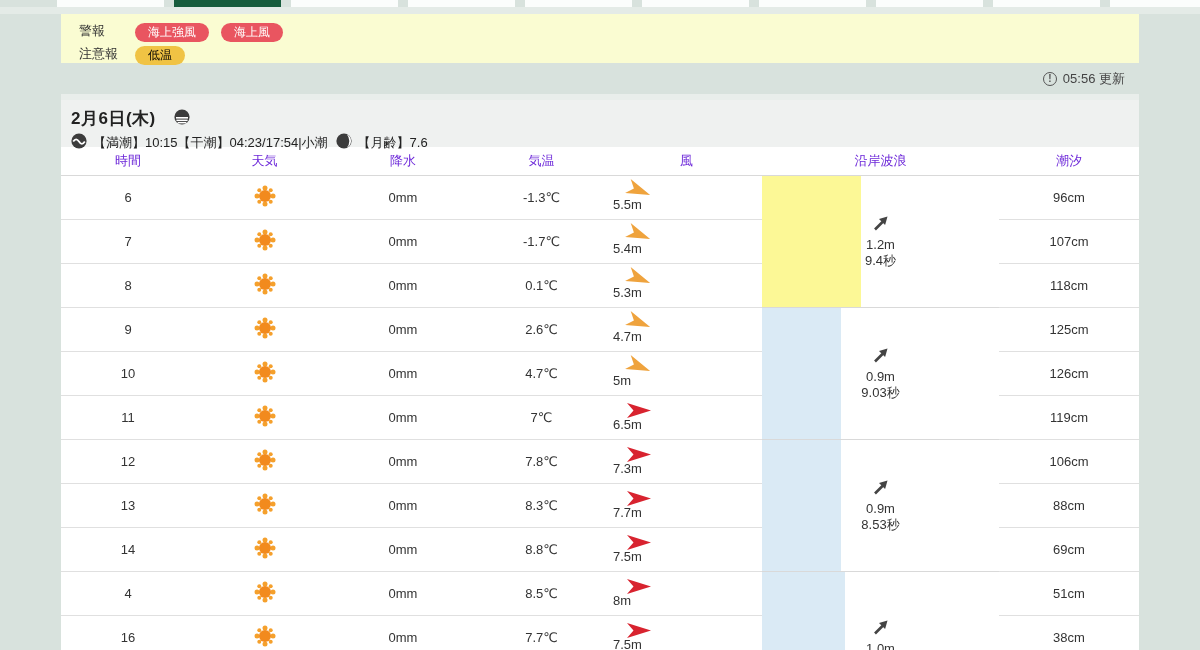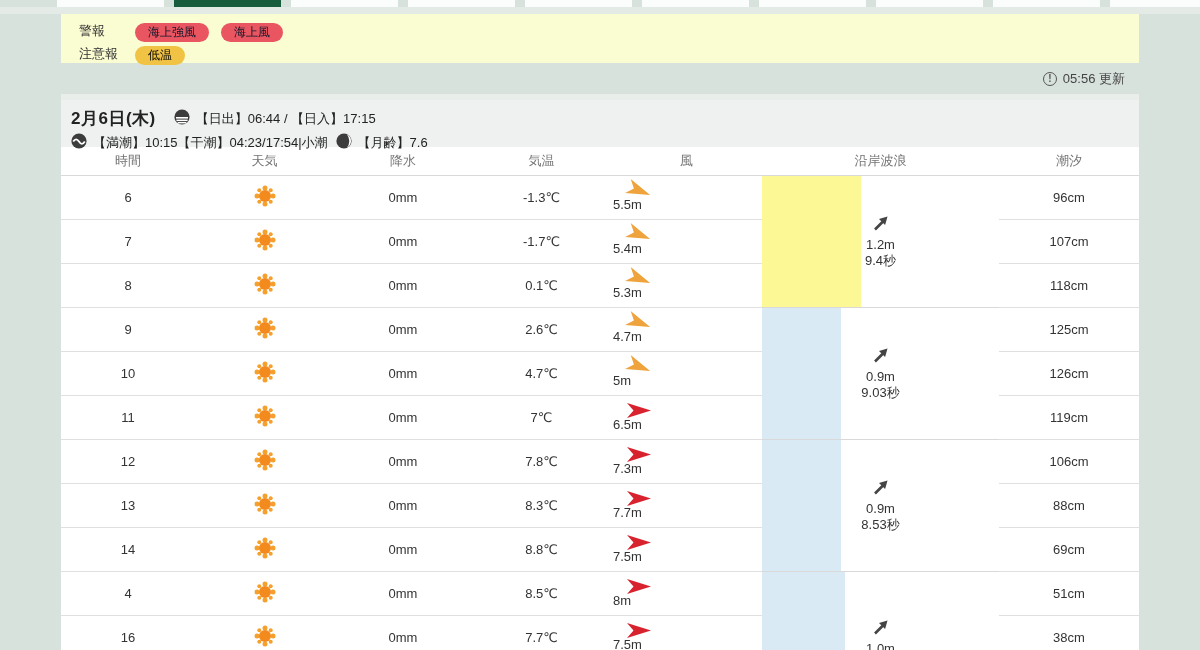--- a/index.html
+++ b/index.html
@@ -15,39 +15,39 @@
   .subband { position:absolute; top:7px; left:0; width:1200px; height:7px; background:#e4ebe7; }
 
   .content { width:1078px; margin:0 auto; }
   .spacer-top { height:14px; }
 
   
   .alert-banner { background:#fafcd2; padding:8px 18px 7px 18px; height:49px; }
   .alert-row { display:flex; margin-bottom:3px; }
   .alert-label { font-size:13px; color:#333; width:56px; }
   .pill { display:inline-block; border-radius:11px; padding:3px 13px; font-size:12px; margin-right:12px; line-height:1.1; }
-  .pill.warn { background:#e95560; color:#0f172a; }
+  .pill.warn { background:#e95560; color:#ffffff; }
   .pill.adv  { background:#f0c344; color:#000000; }
 
   
   .update-row { height:31px; display:flex; align-items:center; justify-content:flex-end; padding-right:14px; font-size:13px; color:#444; }
   .info-icon { display:inline-flex; align-items:center; justify-content:center; width:14px; height:14px; border:1.5px solid #555; border-radius:50%; font-size:10px; font-weight:bold; color:#555; margin-right:6px; }
   .gap-strip { height:6px; background:#e9eeeb; width:1078px; margin:0 auto; }
 
   
   .date-header { background:#eff1f0; padding:7px 10px 6px 10px; height:47px; }
   .dh-line { display:flex; align-items:center; font-size:13px; color:#222; }
   .dh-line + .dh-line { margin-top:3px; }
   .dh-date { font-size:17px; font-weight:bold; margin-right:16px; letter-spacing:0.5px; }
   .hicon { display:inline-block; vertical-align:middle; margin:0 6px 0 2px; }
 
   
   .table-wrap { background:#fff; }
   table { border-collapse:collapse; width:1078px; table-layout:fixed; }
-  th { height:28px; font-size:13px; font-weight:normal; color:#737373; text-align:center; border-bottom:1px solid #d9d9d9; background:#fff; }
+  th { height:28px; font-size:13px; font-weight:normal; color:#6d28d9; text-align:center; border-bottom:1px solid #d9d9d9; background:#fff; }
   td { height:44px; font-size:13px; text-align:center; border-bottom:1px solid #e0e0e0; vertical-align:middle; }
   td.c-wind { text-align:left; padding-left:2px; }
   .wind-wrap { display:inline-block; width:52px; line-height:1.1; }
   .wind-wrap svg { display:block; margin:0 auto -1px auto; }
   td.c-wave { position:relative; border-bottom:1px solid #d9d9d9; padding:0; }
   .wave-bar { position:absolute; left:0; top:0; bottom:0; }
   .wave-content { position:relative; line-height:1.25; }
   td.c-wave.last .wave-content { padding-top:44px; }
   .sun { display:inline-block; width:12px; height:12px; border-radius:50%; background:#f28a1d;
     box-shadow:0 -8px 0 -3.5px #f5a02c, 0 8px 0 -3.5px #f5a02c, 8px 0 0 -3.5px #f5a02c, -8px 0 0 -3.5px #f5a02c,
@@ -95,21 +95,20 @@
   <div class="dh-line">
     <span class="dh-date">2月6日(木)</span>
     <span class="hicon">
       <svg width="16" height="16" viewBox="0 0 16 16">
           <circle cx="8" cy="8" r="7.6" fill="#3c3c3c"></circle>
           <rect x="2" y="8" width="12" height="1.6" fill="#fff"></rect>
           <rect x="2.4" y="10.6" width="11.2" height="1.5" fill="#fff"></rect>
           <rect x="3.6" y="13" width="8.8" height="1.4" fill="#fff"></rect>
         </svg>
     </span>
-    <span>【日出】06:44 / 【日入】17:15</span>
   </div>
   <div class="dh-line">
     <span class="hicon" style="margin-left:0">
       <svg width="16" height="16" viewBox="0 0 16 16">
           <circle cx="8" cy="8" r="7.6" fill="#3c3c3c"></circle>
           <path d="M2.2,8.6 q2.9,-4.6 5.8,0 q2.9,4.6 5.8,0" stroke="#fff" stroke-width="1.8" fill="none"></path>
         </svg>
     </span>
     <span>【満潮】10:15【干潮】04:23/17:54|小潮</span>
     <span class="hicon" style="margin-left:8px">

